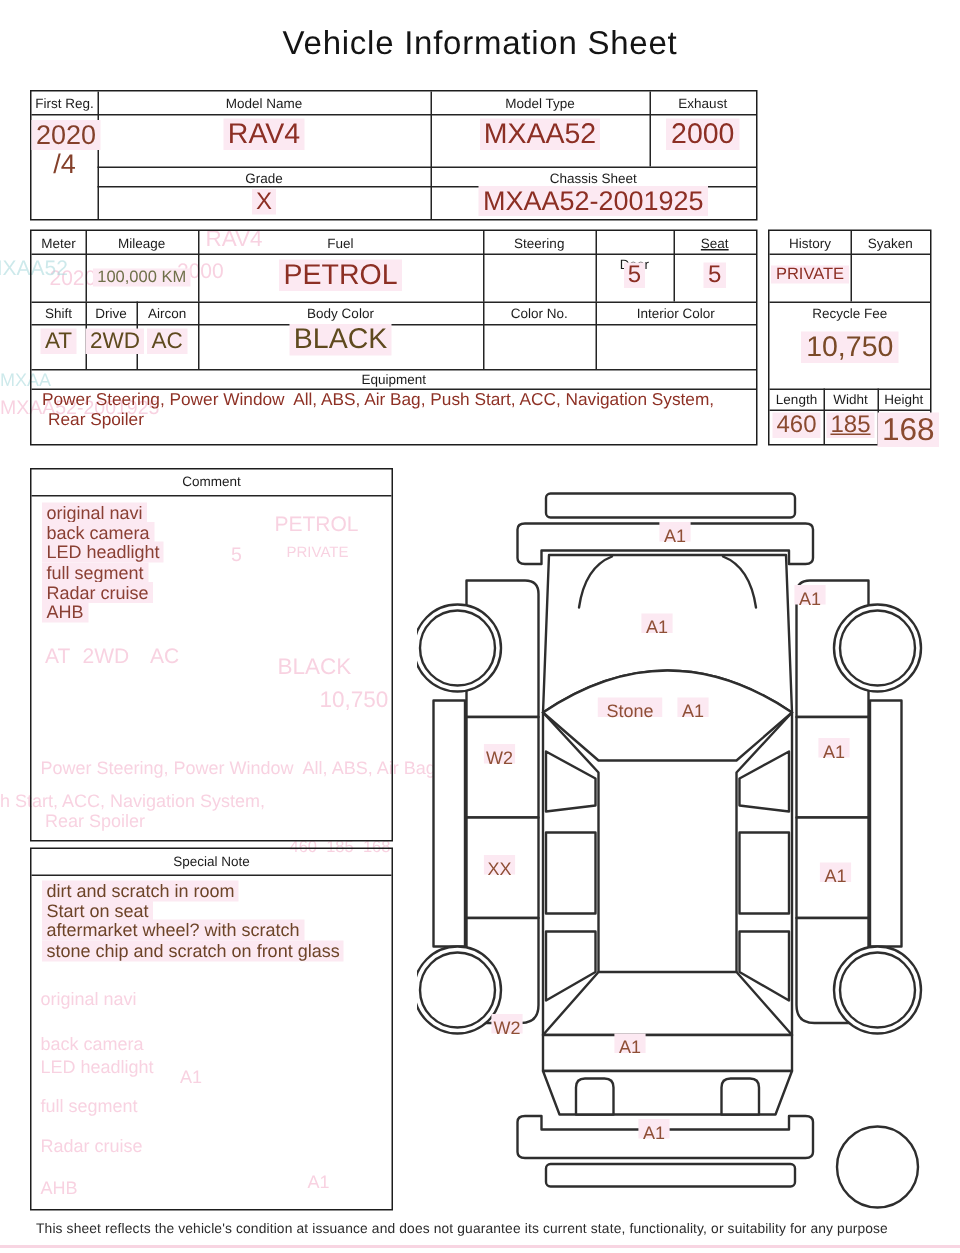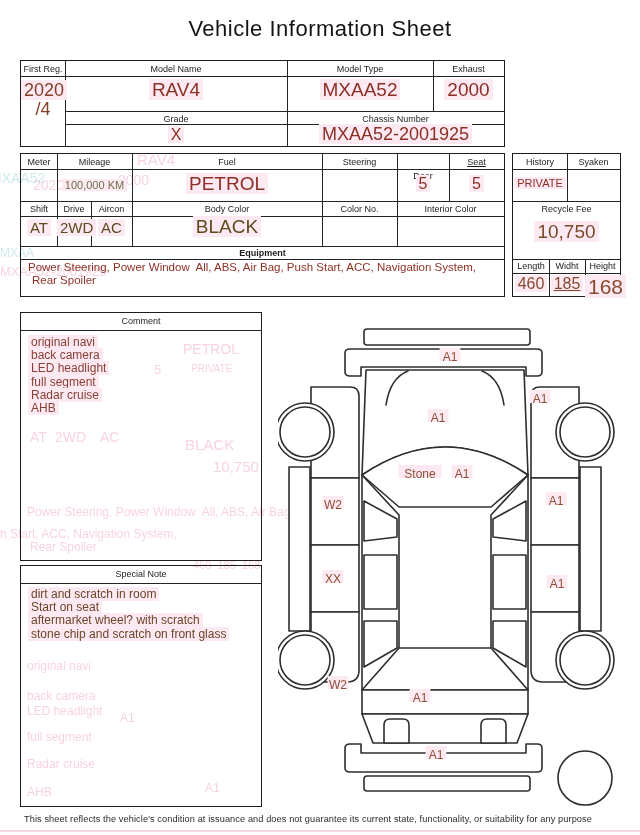--- a/index.html
+++ b/index.html
@@ -70,21 +70,21 @@
     <div class="vl" style="left:266px;top:0;height:85px;"></div>
     <div class="vl" style="left:412px;top:0;height:50px;"></div>
     <div class="hl" style="left:0;top:15px;width:483px;"></div>
     <div class="hl" style="left:44px;top:50px;width:439px;"></div>
     <div class="hl" style="left:44px;top:63px;width:439px;"></div>
     <div class="lab" style="left:0;top:3px;width:44px;">First Reg.</div>
     <div class="lab" style="left:44px;top:3px;width:222px;">Model Name</div>
     <div class="lab" style="left:266px;top:3px;width:146px;">Model Type</div>
     <div class="lab" style="left:412px;top:3px;width:71px;">Exhaust</div>
     <div class="lab" style="left:44px;top:53px;width:222px;">Grade</div>
-    <div class="lab" style="left:266px;top:53px;width:217px;">Chassis Number</div>
+    <div class="lab" style="left:266px;top:53px;width:217px;">Chassis Sheet</div>
     <div class="val brred" style="left:0;top:20px;width:44px;font-size:18px;">
       <span class="pk">2020</span><br>
       <span>/4</span>
     </div>
     <div class="val red" style="left:44px;top:19px;width:222px;font-size:19px;"><span class="pk">RAV4</span></div>
     <div class="val red" style="left:266px;top:19px;width:146px;font-size:19px;"><span class="pk">MXAA52</span></div>
     <div class="val red" style="left:412px;top:19px;width:71px;font-size:19px;"><span class="pk">2000</span></div>
     <div class="val red" style="left:44px;top:66px;width:222px;font-size:16px;"><span class="pk">X</span></div>
     <div class="val red" style="left:266px;top:64px;width:217px;font-size:18px;"><span class="pk">MXAA52-2001925</span></div>
   </div>
@@ -119,21 +119,21 @@
     <div class="lab" style="left:0;top:50px;width:36px;">Shift</div>
     <div class="lab" style="left:36px;top:50px;width:34px;">Drive</div>
     <div class="lab" style="left:70px;top:50px;width:41px;">Aircon</div>
     <div class="lab" style="left:111px;top:50px;width:190px;">Body Color</div>
     <div class="lab" style="left:301px;top:50px;width:75px;">Color No.</div>
     <div class="lab" style="left:376px;top:50px;width:107px;">Interior Color</div>
     <div class="val brown" style="left:0;top:66px;width:36px;font-size:15px;"><span class="pk">AT</span></div>
     <div class="val brown" style="left:36px;top:66px;width:34px;font-size:15px;"><span class="pk">2WD</span></div>
     <div class="val brown" style="left:70px;top:66px;width:41px;font-size:15px;"><span class="pk">AC</span></div>
     <div class="val brown" style="left:111px;top:63px;width:190px;font-size:19px;"><span class="pk">BLACK</span></div>
-    <div class="lab" style="left:0;top:94px;width:483px;font-weight:bold;">Equipment</div>
+    <div class="lab" style="left:0;top:94px;width:483px;">Equipment</div>
     <div class="eqline" style="left:7px;top:107px;">Power Steering, Power Window  All, ABS, Air Bag, Push Start, ACC, Navigation System,</div>
     <div class="eqline" style="left:11px;top:120px;">Rear Spoiler</div>
   </div>
 
   <div class="box layer2" style="left:512px;top:153px;width:107px;height:142px;">
     <div class="vl" style="left:54px;top:0;height:47px;"></div>
     <div class="hl" style="left:0;top:15px;width:107px;"></div>
     <div class="hl" style="left:0;top:47px;width:107px;"></div>
     <div class="hl" style="left:0;top:105px;width:107px;"></div>
     <div class="hl" style="left:0;top:119px;width:107px;"></div>

